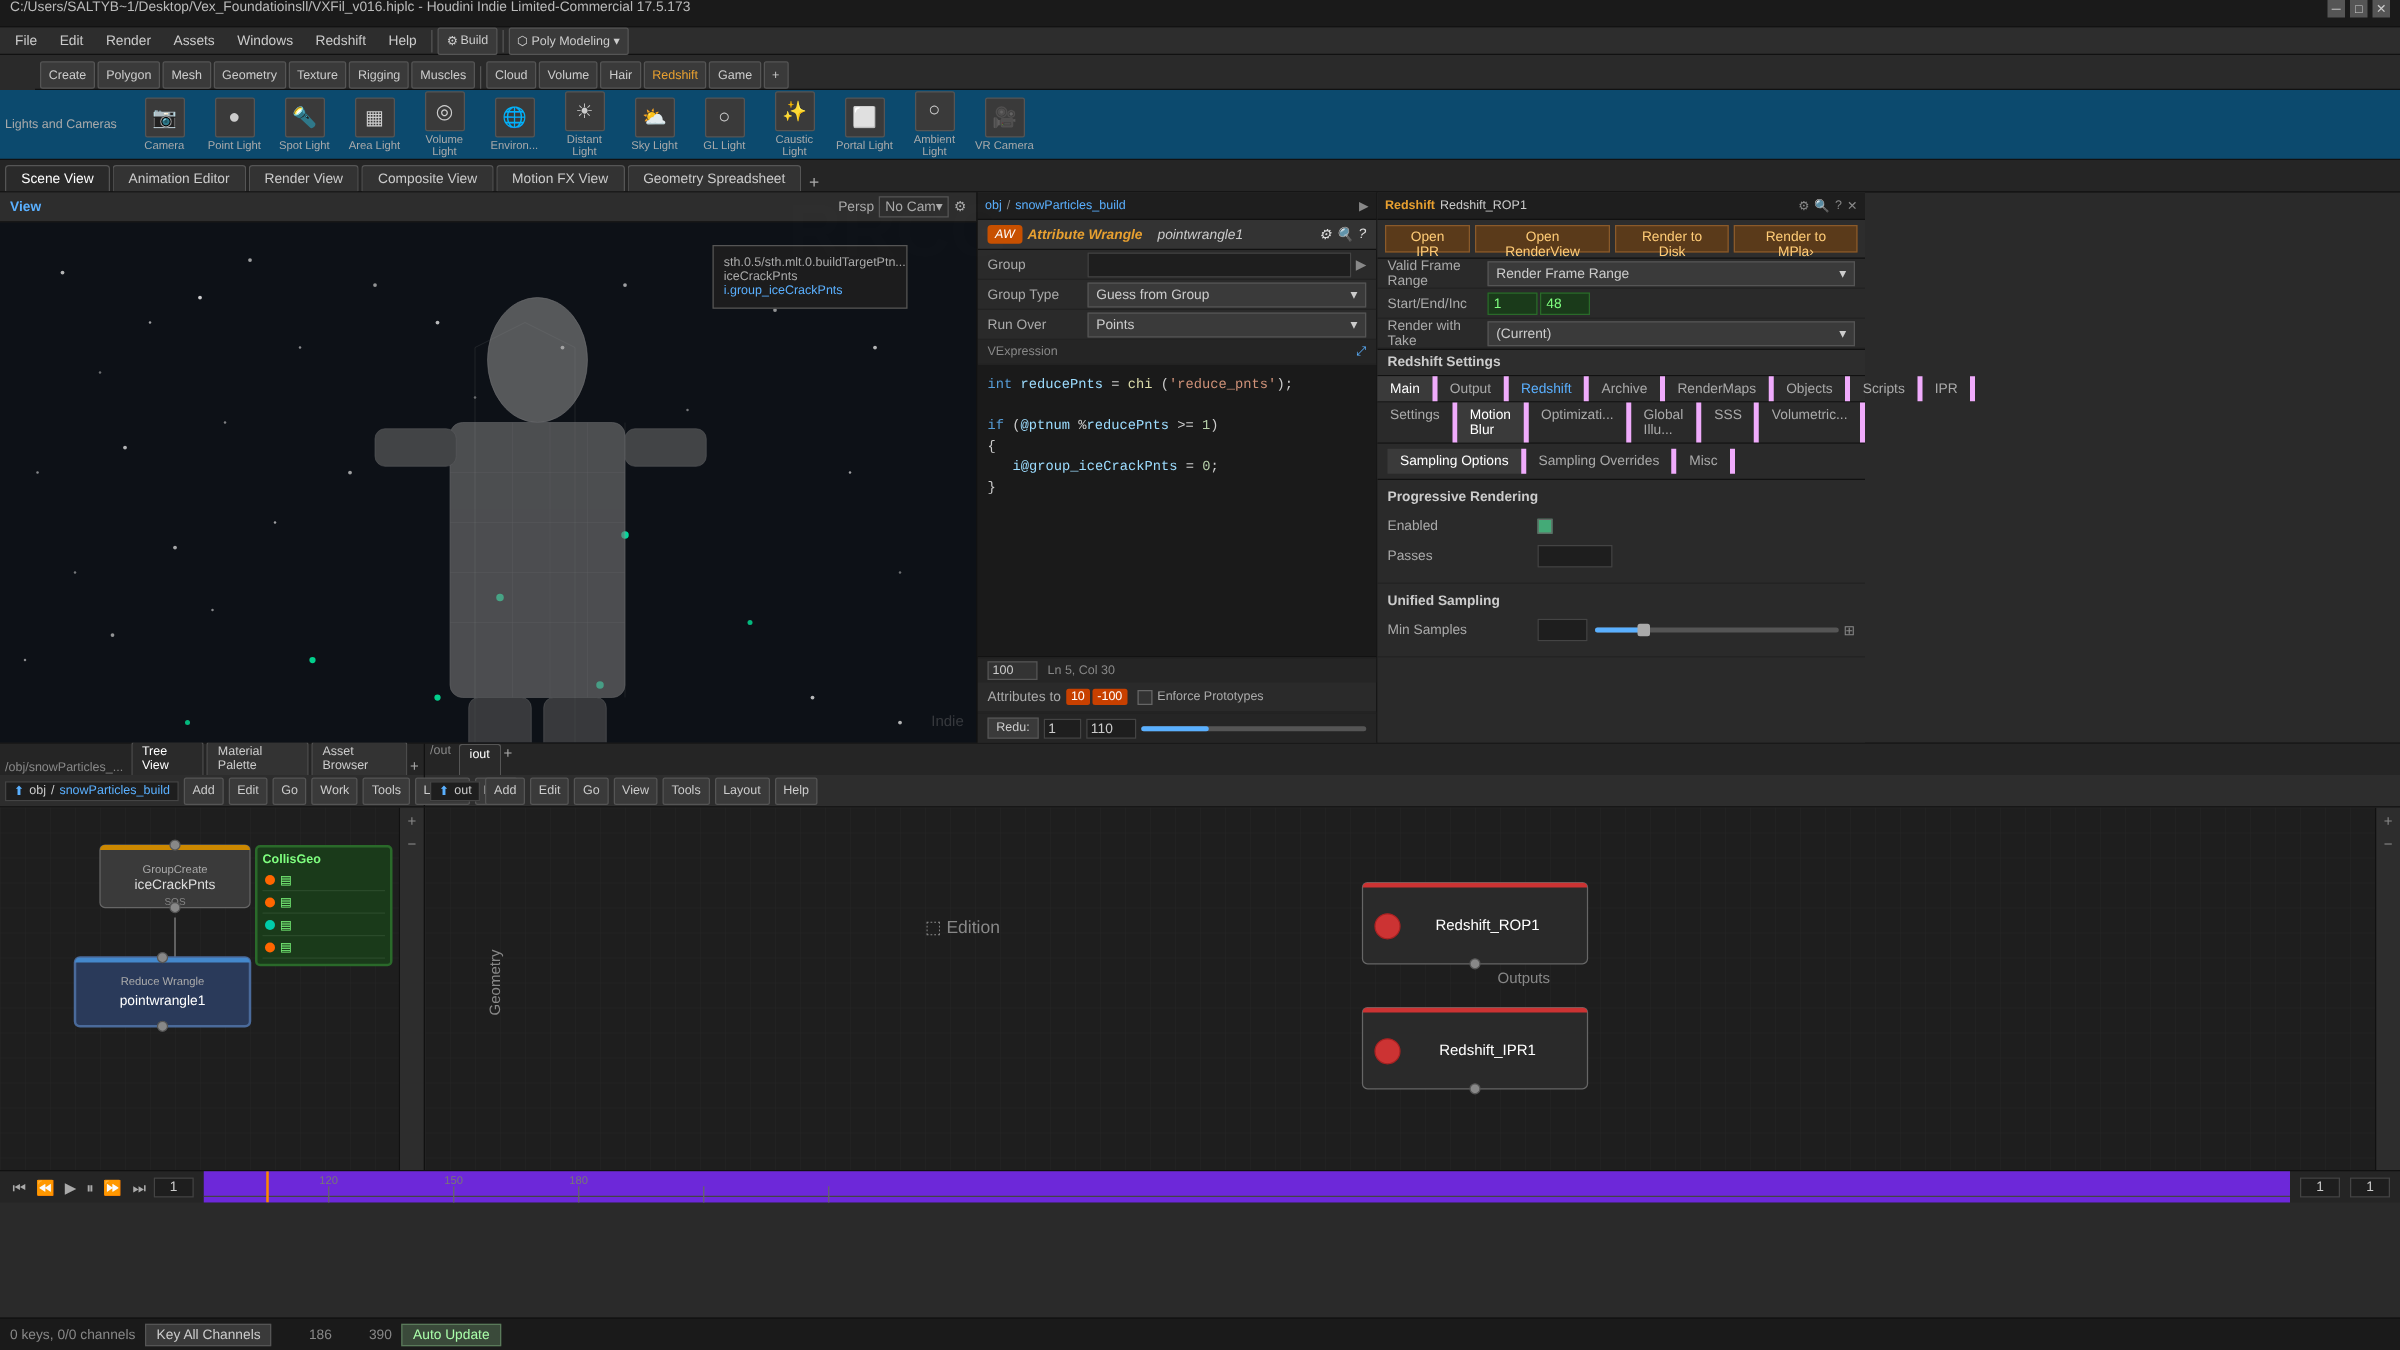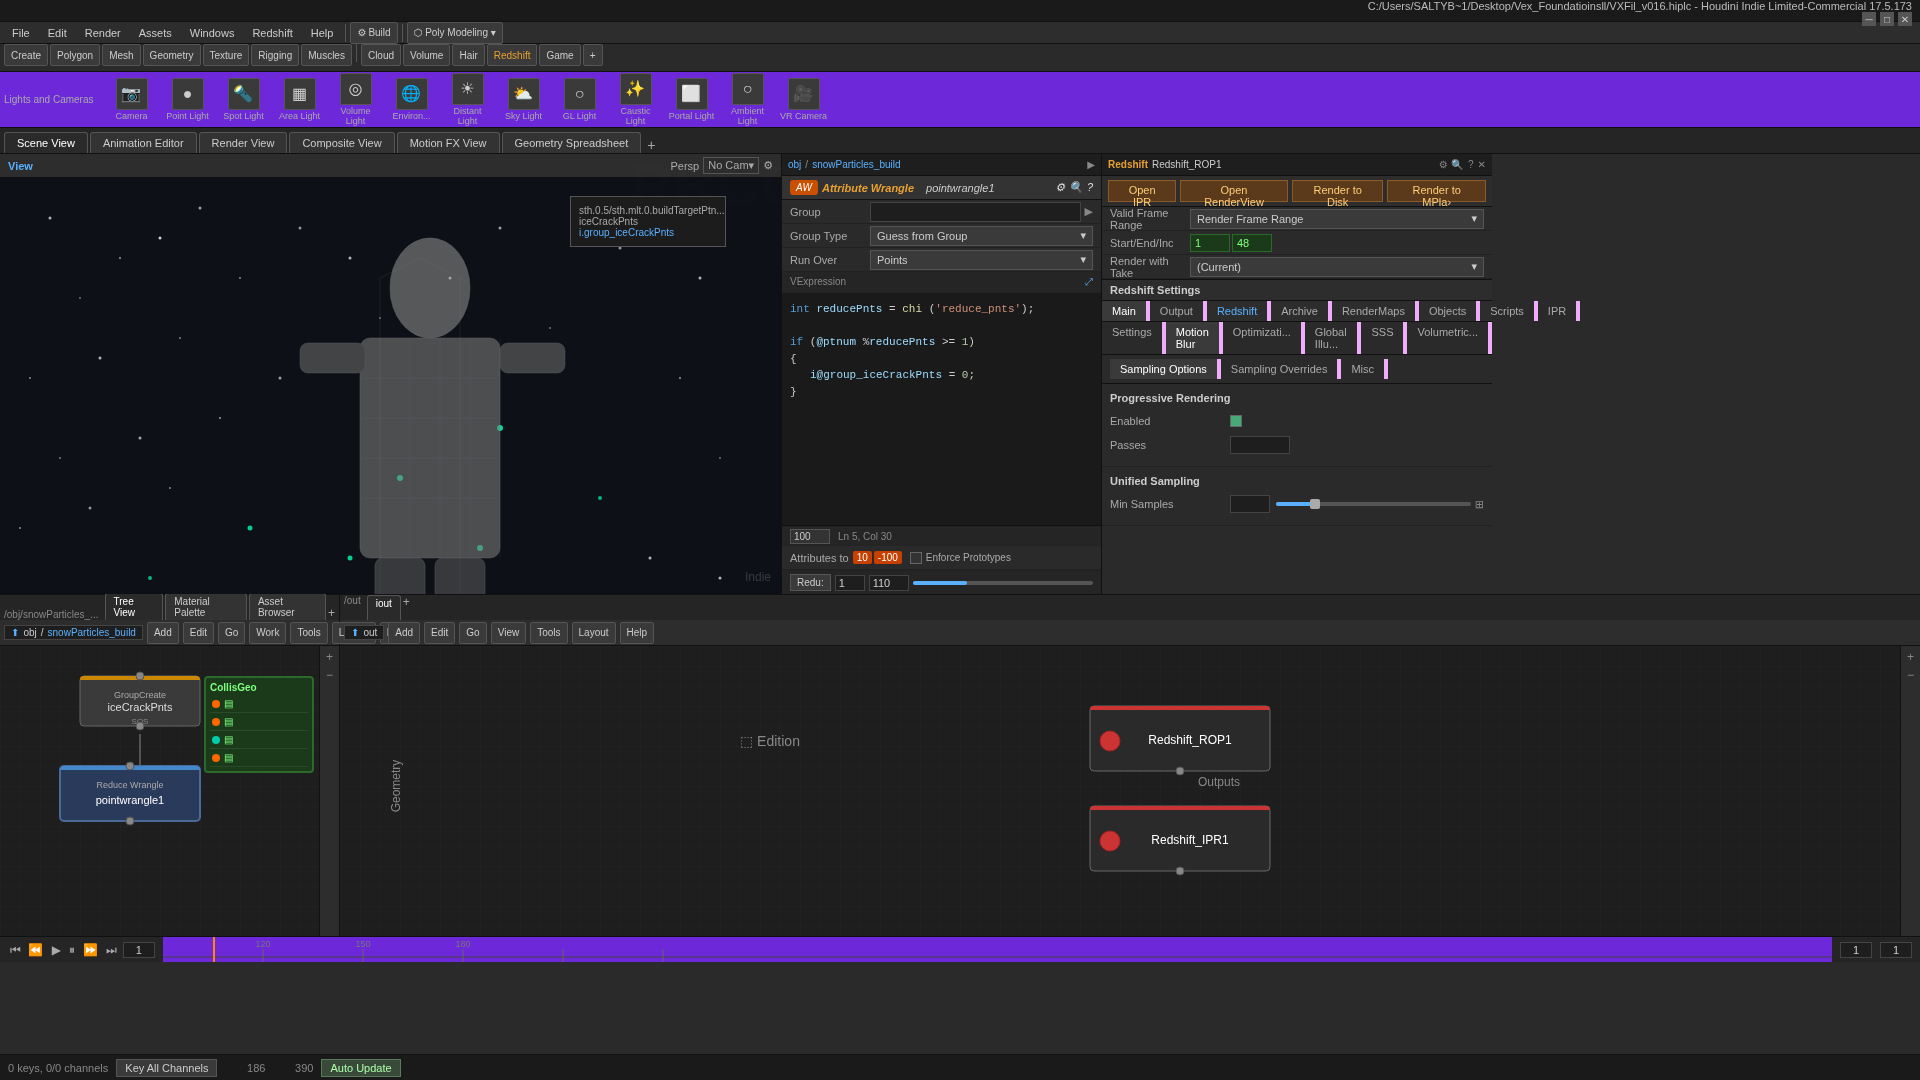--- a/index.html
+++ b/index.html
@@ -12,27 +12,26 @@
       color: #ccc;
       overflow: hidden;
       position: relative;
     }
 
     
     .title-bar {
       background: #1a1a1a;
       height: 22px;
       display: flex;
-      align-items: flex-end;
+      align-items: flex-start;
       padding: 0 8px;
       font-size: 11px;
       color: #bbb;
       border-bottom: 1px solid #111;
       justify-content: space-between;
-      flex-direction: column;
     }
     .title-bar-controls { display: flex; gap: 4px; }
     .title-bar-btn {
       width: 14px; height: 14px;
       background: #555; border: none; color: #ccc;
       font-size: 10px; cursor: pointer; display: flex; align-items: center; justify-content: center;
     }
 
     
     .menu-bar {
@@ -50,43 +49,44 @@
       cursor: pointer;
       font-size: 11px;
       border-radius: 2px;
     }
 
     
     .toolbar-row {
       background: #2a2a2a;
       height: 28px;
       display: flex;
-      align-items: flex-start;
+      align-items: flex-end;
       padding: 0 4px;
       gap: 2px;
       border-bottom: 1px solid #111;
+      margin-left: 28px;
     }
     .toolbar-btn {
       background: #3a3a3a;
       border: 1px solid #555;
       color: #ccc;
       padding: 2px 6px;
       font-size: 10px;
       cursor: pointer;
       height: 22px;
       display: flex;
       align-items: center;
       gap: 2px;
       border-radius: 2px;
     }
     .toolbar-sep { width: 1px; background: #555; height: 18px; margin: 0 2px; }
 
     
     .lights-toolbar {
-      background: #6d28d9;
+      background: #0c4a6e;
       height: 56px;
       border-bottom: 1px solid #111;
       display: flex;
       align-items: center;
       padding: 0 4px;
       gap: 4px;
       overflow: hidden;
     }
     .light-item {
       display: flex;

